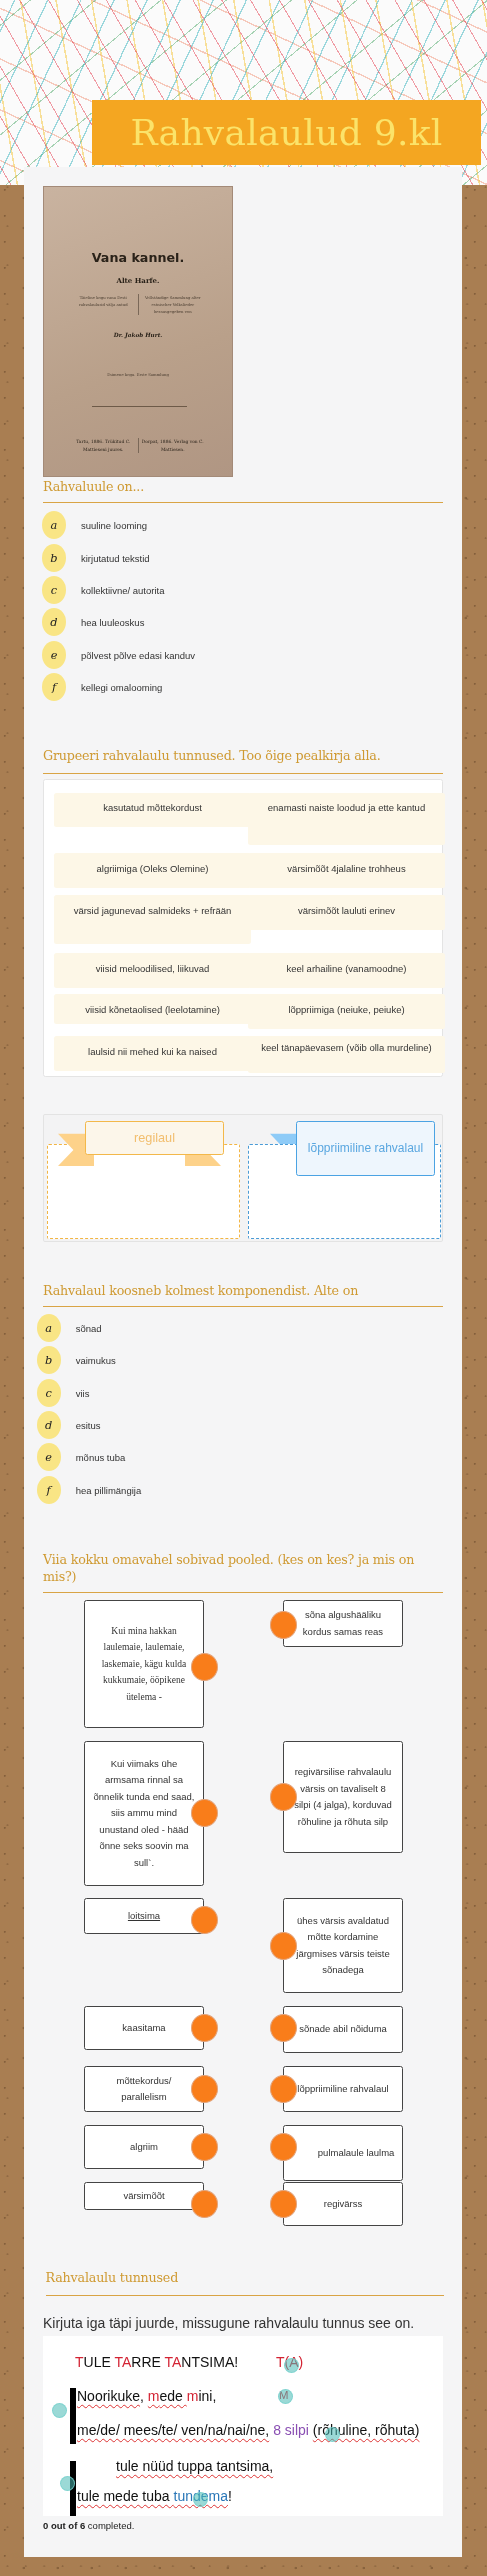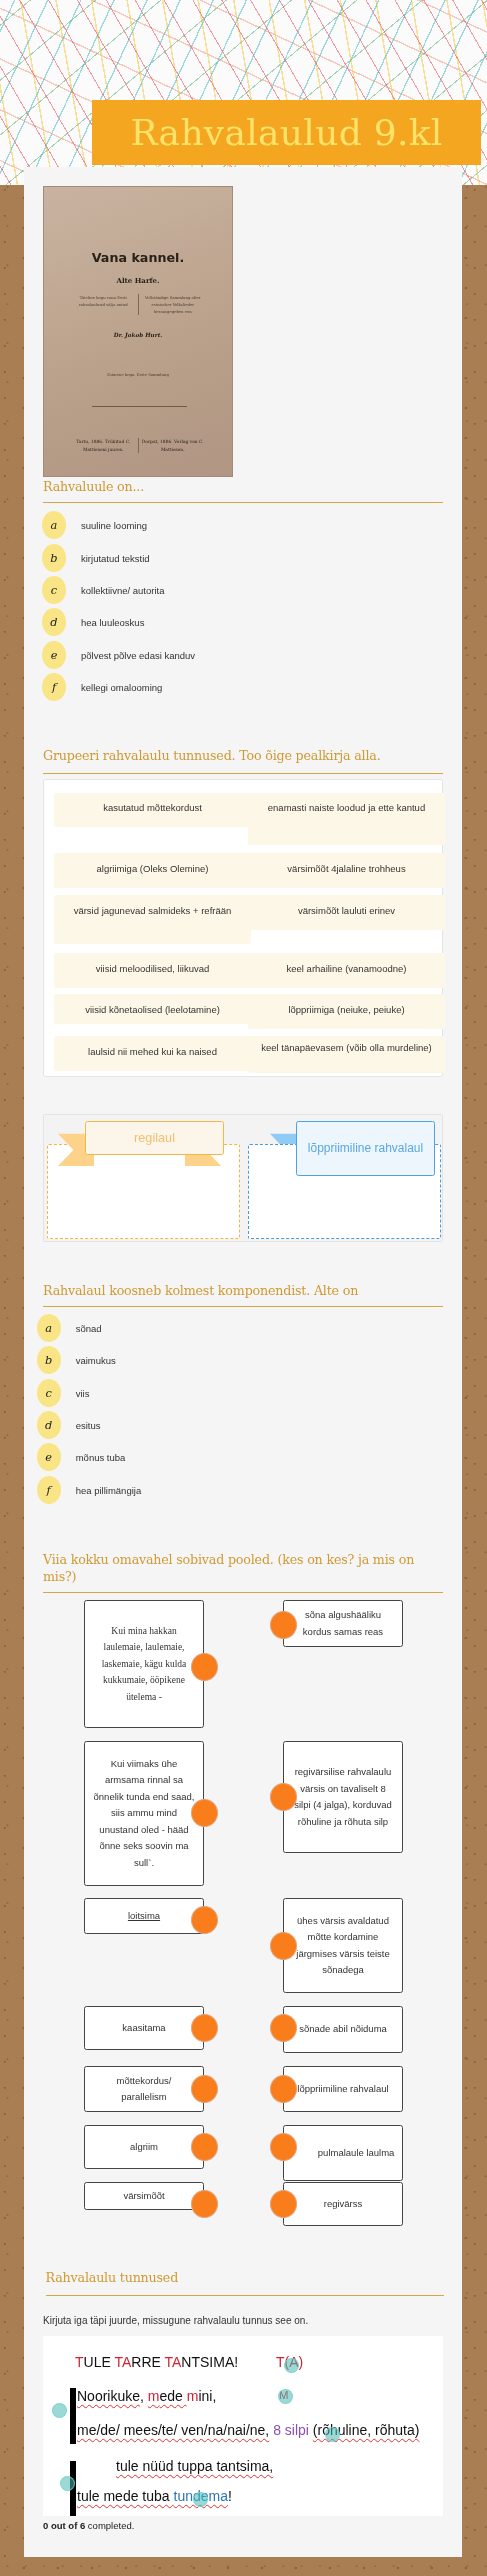--- a/index.html
+++ b/index.html
@@ -106,21 +106,21 @@
     position: absolute; width: 120px;
     background: #fff; border: 0.6px solid #444; border-radius: 2.5px;
     display: flex; align-items: center; justify-content: center; text-align: center;
     font-size: 9.5px; line-height: 16.5px; color: #333; padding: 5px 7.6px;
   }
   .dot {
     position: absolute; width: 27px; height: 28px; border-radius: 50%;
     background: #f97d1a; border: 1.3px solid #e3a37a;
   }
 
-  .instr { position: absolute; left: 19px; top: 2148px; font-size: 10px; color: #333; }
+  .instr { position: absolute; left: 19px; top: 2148px; font-size: 14px; color: #333; }
   .interactive-img {
     position: absolute; left: 19px; top: 2169px; width: 400px; height: 180px;
     background: #fff; font-family: "Liberation Sans", sans-serif; color: #111;
   }
   .ii-line { position: absolute; font-size: 14px; white-space: nowrap; }
   .red { color: #d32333; }
   .purple { color: #8a4fb3; }
   .blue { color: #2a77b8; }
   .squig { text-decoration: underline wavy #d33; text-decoration-thickness: 0.6px; text-underline-offset: 2.5px; }
   .hotspot {

